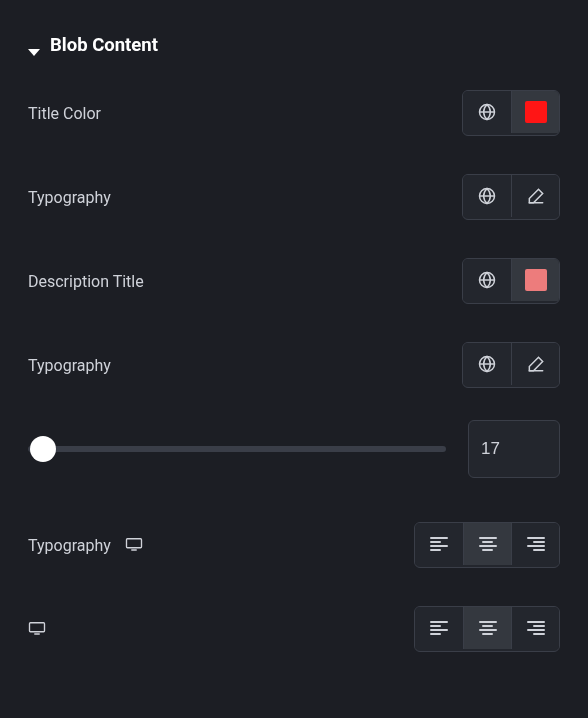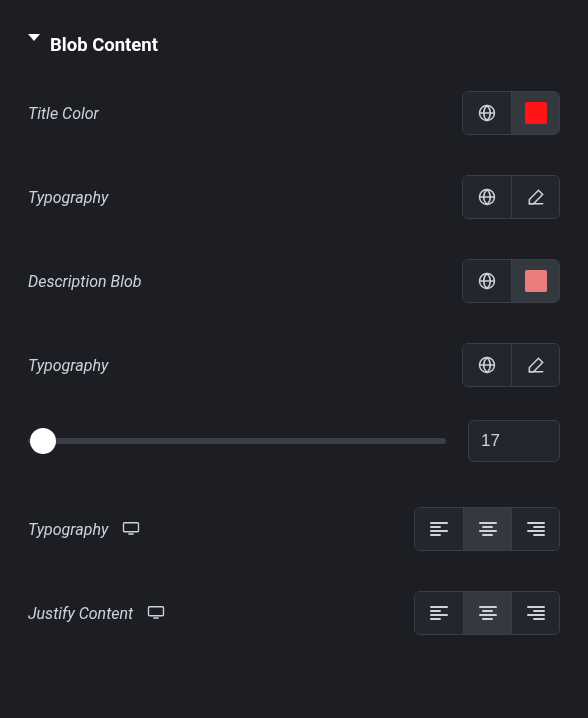--- a/index.html
+++ b/index.html
@@ -8,43 +8,41 @@
       height: 718px;
       background: #1c1e24;
       font-family: -apple-system, BlinkMacSystemFont, "Segoe UI", Roboto, sans-serif;
       color: #cfd2d9;
       padding: 20px 28px;
       font-size: 15px;
     }
 
     .section-header {
       display: flex;
-      align-items: flex-start;
+      align-items: flex-end;
       gap: 10px;
       margin: 14px 0 34px 0;
     }
     .section-title {
       font-weight: 700;
       font-size: 18.5px;
       color: #fff;
     }
     .caret {
       width: 0; height: 0;
       border-left: 6px solid transparent;
       border-right: 6px solid transparent;
       border-top: 7px solid #fff;
     }
 
     .row {
       display: flex;
-      align-items: center;
       justify-content: space-between;
       min-height: 46px;
       margin-bottom: 38px;
-      font-style: italic;
     }
     .row-label {
       color: #cfd2d9;
       font-size: 16px;
       display: flex;
       align-items: center;
       gap: 14px;
     }
 
     .btn-group {
@@ -105,21 +103,21 @@
     }
     .thumb {
       position: absolute;
       left: 2px;
       width: 26px; height: 26px;
       background: #fff;
       border-radius: 50%;
     }
     .number-input {
       width: 92px;
-      height: 42px;
+      height: 58px;
       border: 1px solid #3a3e48;
       border-radius: 6px;
       background: #23262d;
       color: #cfd2d9;
       font-size: 17px;
       padding: 0 12px;
       outline: none;
     }
 
     .resp-icon svg { width: 18px; height: 14px; }
@@ -164,21 +162,21 @@
     <button class="btn">
       <svg width="20" height="20" viewBox="0 0 24 24">
         <path d="M4 20h5L20 9l-5-5L4 15v5z"></path>
         <path d="M4 20h16" stroke-linecap="round"></path>
       </svg>
     </button>
   </div>
 </div>
 
 <div class="row">
-  <div class="row-label">Description Blob</div>
+  <div class="row-label">Description Title</div>
   <div class="btn-group">
     <button class="btn">
       <svg width="20" height="20" viewBox="0 0 24 24">
         <circle cx="12" cy="12" r="9"></circle>
         <path d="M3 12h18"></path>
         <path d="M12 3c2.6 2.5 4 5.7 4 9s-1.4 6.5-4 9c-2.6-2.5-4-5.7-4-9s1.4-6.5 4-9z"></path>
       </svg>
     </button>
     <button class="btn active">
       <span class="swatch swatch-red-light"></span>
@@ -248,21 +246,20 @@
           <span style="width:62%"></span>
           <span style="width:100%"></span>
           <span style="width:62%"></span>
       </span>
     </button>
   </div>
 </div>
 
 <div class="row" style="margin-bottom:0">
   <div class="row-label">
-    <span>Justify Content</span>
     <span class="resp-icon">
       <svg viewBox="0 0 24 18">
           <rect x="2" y="2" width="20" height="12" rx="1.2"></rect>
           <path d="M9 17h6" stroke-linecap="round"></path>
         </svg>
     </span>
   </div>
   <div class="btn-group">
     <button class="btn">
       <span class="align-icon">

